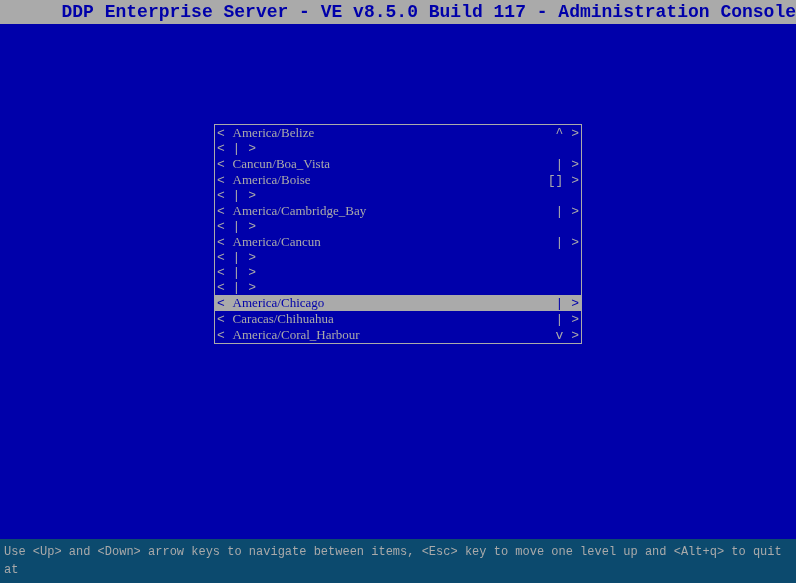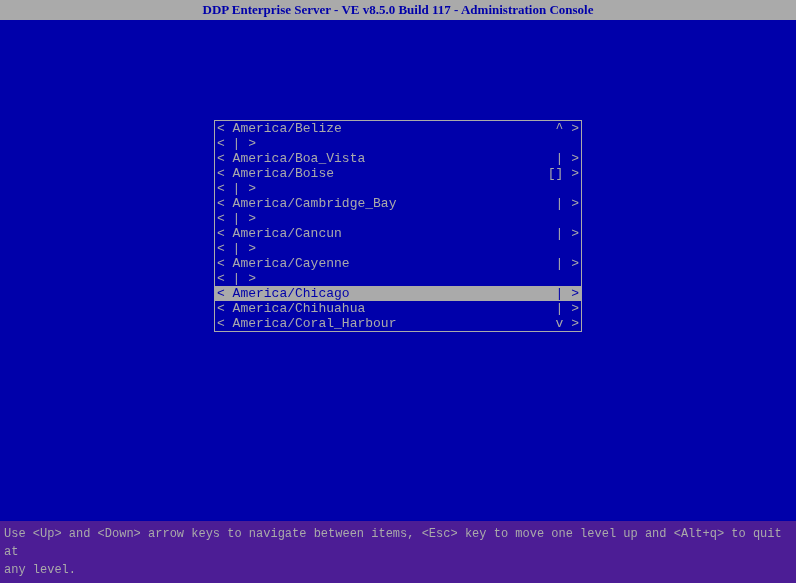--- a/index.html
+++ b/index.html
@@ -15,25 +15,24 @@
       font-family: 'Courier New', Courier, monospace;
       font-size: 13px;
       color: #AAAAAA;
       overflow: hidden;
       position: relative;
     }
 
     #title-bar {
       background-color: #AAAAAA;
       color: #0000AA;
-      text-align: center;
+      text-align: right;
       padding: 2px 0;
-      font-size: 13px;
+      font-size: 18px;
       font-weight: bold;
-      font-family: Liberation Serif, serif;
     }
 
     #main-area {
       display: flex;
       justify-content: center;
       align-items: flex-start;
       padding-top: 100px;
     }
 
     #list-box {
@@ -57,65 +56,65 @@
       background-color: #AAAAAA;
       color: #0000AA;
     }
 
     .list-item .prefix {
       color: inherit;
     }
 
     .list-item .item-text {
       flex: 1;
+      font-family: Liberation Serif, serif;
     }
 
     .list-item .scroll-indicator {
       color: inherit;
     }
 
     .list-item .suffix {
       color: inherit;
     }
 
     #status-bar {
       position: absolute;
       bottom: 0;
       left: 0;
       right: 0;
-      background-color: #4c1d95;
+      background-color: #0c4a6e;
       color: #AAAAAA;
       font-family: 'Courier New', Courier, monospace;
       font-size: 12px;
       padding: 4px 4px;
       line-height: 1.5;
     }
   </style>
 </head>
 <body>
 
 <div id="title-bar">
   <span>DDP Enterprise Server - VE v8.5.0 Build 117 - Administration Console</span>
 </div>
 
 <div id="main-area">
   <div id="list-box">
   <div class="list-item"><span class="prefix">&lt; </span><span class="item-text">America/Belize                           </span><span class="scroll-indicator">^</span><span class="suffix"> &gt;</span></div>
       <div class="list-item"><span class="prefix">&lt; </span><span class="scroll-indicator">|</span><span class="suffix"> &gt;</span></div>
-      <div class="list-item"><span class="prefix">&lt; </span><span class="item-text">America/Boa_Vista                        </span><span class="scroll-indicator">|</span><span class="suffix"> &gt;</span></div>
+      <div class="list-item"><span class="prefix">&lt; </span><span class="item-text">Cancun/Boa_Vista                        </span><span class="scroll-indicator">|</span><span class="suffix"> &gt;</span></div>
       <div class="list-item"><span class="prefix">&lt; </span><span class="item-text">America/Boise                           </span><span class="scroll-indicator">[]</span><span class="suffix"> &gt;</span></div>
       <div class="list-item"><span class="prefix">&lt; </span><span class="scroll-indicator">|</span><span class="suffix"> &gt;</span></div>
       <div class="list-item"><span class="prefix">&lt; </span><span class="item-text">America/Cambridge_Bay                    </span><span class="scroll-indicator">|</span><span class="suffix"> &gt;</span></div>
       <div class="list-item"><span class="prefix">&lt; </span><span class="scroll-indicator">|</span><span class="suffix"> &gt;</span></div>
       <div class="list-item"><span class="prefix">&lt; </span><span class="item-text">America/Cancun                           </span><span class="scroll-indicator">|</span><span class="suffix"> &gt;</span></div>
       <div class="list-item"><span class="prefix">&lt; </span><span class="scroll-indicator">|</span><span class="suffix"> &gt;</span></div>
-      <div class="list-item"><span class="prefix">&lt; </span><span class="item-text">America/Cayenne                          </span><span class="scroll-indicator">|</span><span class="suffix"> &gt;</span></div>
+      <div class="list-item"><span class="prefix">&lt; </span><span class="scroll-indicator">|</span><span class="suffix"> &gt;</span></div>
       <div class="list-item"><span class="prefix">&lt; </span><span class="scroll-indicator">|</span><span class="suffix"> &gt;</span></div>
       <div class="list-item selected"><span class="prefix">&lt; </span><span class="item-text">America/Chicago                          </span><span class="scroll-indicator">|</span><span class="suffix"> &gt;</span></div>
-      <div class="list-item"><span class="prefix">&lt; </span><span class="item-text">America/Chihuahua                        </span><span class="scroll-indicator">|</span><span class="suffix"> &gt;</span></div>
+      <div class="list-item"><span class="prefix">&lt; </span><span class="item-text">Caracas/Chihuahua                        </span><span class="scroll-indicator">|</span><span class="suffix"> &gt;</span></div>
       <div class="list-item"><span class="prefix">&lt; </span><span class="item-text">America/Coral_Harbour                    </span><span class="scroll-indicator">v</span><span class="suffix"> &gt;</span></div>
     </div>
 </div>
 
 <div id="status-bar">
   <div>Use &lt;Up&gt; and &lt;Down&gt; arrow keys to navigate between items, &lt;Esc&gt; key to move one level up and &lt;Alt+q&gt; to quit at</div>
-  <div>any level.</div>
 </div>
 
 </body></html>

